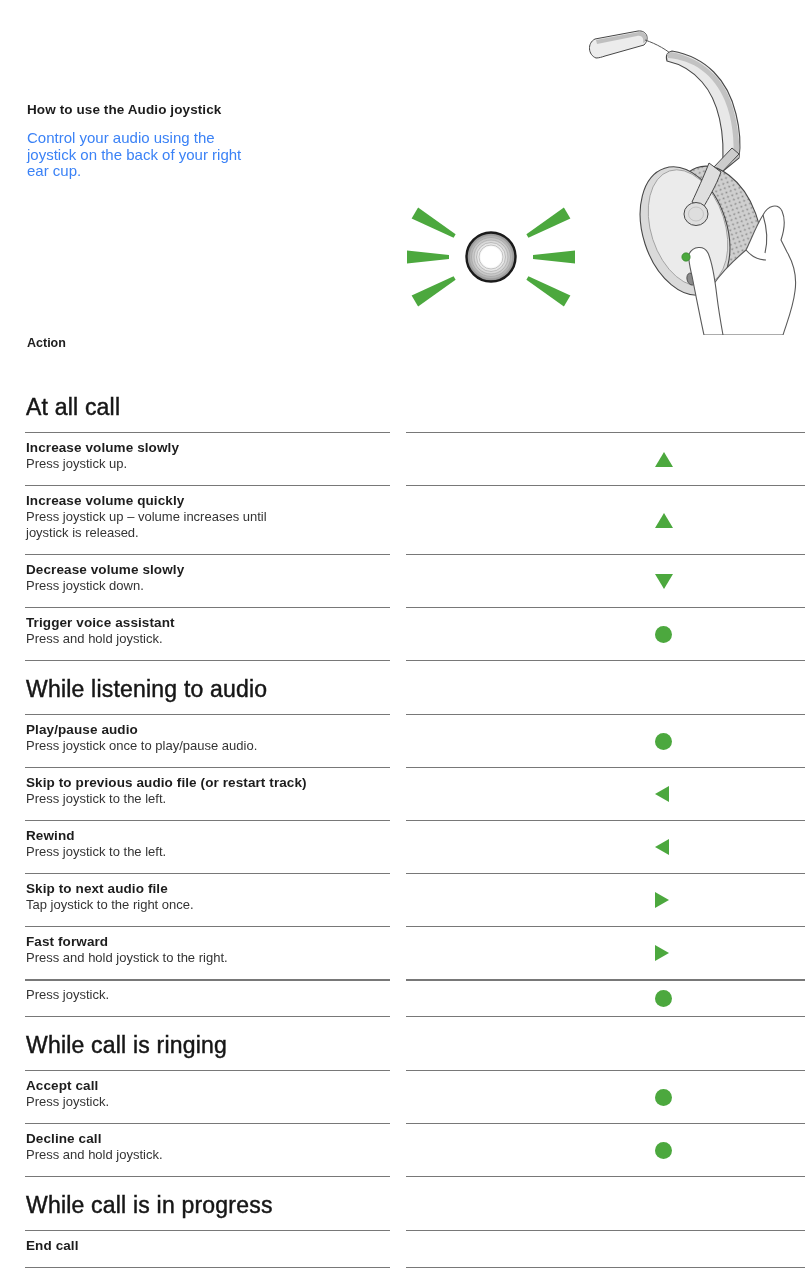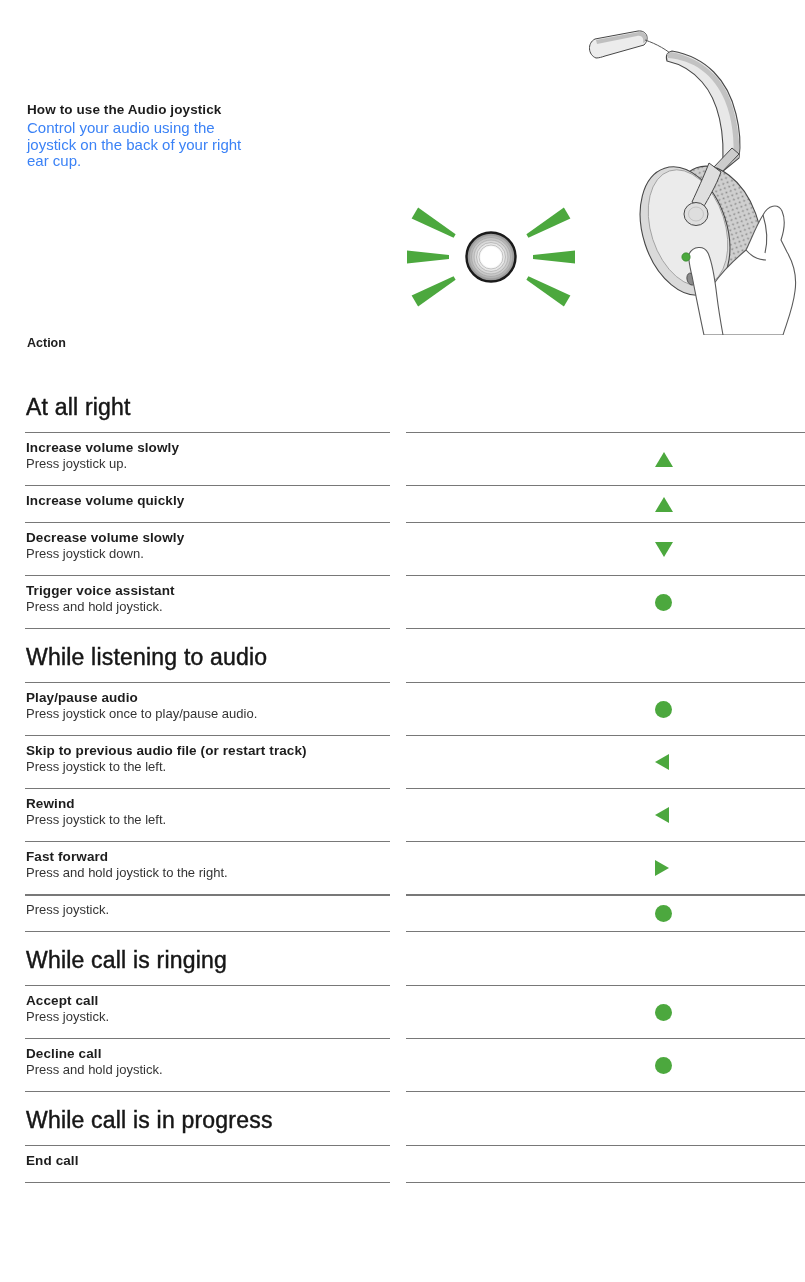--- a/index.html
+++ b/index.html
@@ -5,21 +5,21 @@
   * { margin:0; padding:0; box-sizing:border-box; }
   html,body { background:#fff; }
   body {
     width:805px; height:1282px; position:relative; overflow:hidden;
     font-family:"Liberation Sans", sans-serif;
     color:#1d1d1d;
     -webkit-font-smoothing:antialiased;
   }
   
   .intro { position:absolute; left:27px; top:101px; width:245px; }
-  .intro h2 { font-size:13.5px; font-weight:700; line-height:17px; margin-bottom:2px; letter-spacing:0.1px; }
+  .intro h2 { font-size:13.5px; font-weight:700; line-height:17px; margin-bottom:12px; letter-spacing:0.1px; }
   .intro p  { font-size:15px; font-weight:400; line-height:16.5px; color:#3b82f6; max-width:238px; }
 
   
   .action-label { position:absolute; left:27px; top:336px; font-size:12.5px; font-weight:700; }
 
   
   .joystick-art   { position:absolute; left:398px; top:200px; }
   .headphones-art { position:absolute; left:556px; top:2px; }
 
   
@@ -148,33 +148,34 @@
       </g>
 
       <circle cx="130" cy="255" r="4.2" fill="#4ca83e" stroke="#2f7d27" stroke-width="0.6"></circle>
     </svg>
   </div>
 
   <div class="action-label">Action</div>
 
   <main class="sections" id="sections">
       <section>
-        <h1 class="section-heading">At all right</h1>
+        <h1 class="section-heading">At all call</h1>
         <div class="row first">
           <div class="cell-left">
             <div class="row-title">Increase volume slowly</div>
             <div class="row-desc">Press joystick up.</div>
           </div>
           <div class="cell-right">
             <div class="icon triangle-up"></div>
           </div>
         </div>
         <div class="row">
           <div class="cell-left">
             <div class="row-title">Increase volume quickly</div>
+            <div class="row-desc">Press joystick up – volume increases until joystick is released.</div>
           </div>
           <div class="cell-right">
             <div class="icon triangle-up"></div>
           </div>
         </div>
         <div class="row">
           <div class="cell-left">
             <div class="row-title">Decrease volume slowly</div>
             <div class="row-desc">Press joystick down.</div>
           </div>
@@ -216,20 +217,29 @@
           <div class="cell-left">
             <div class="row-title">Rewind</div>
             <div class="row-desc">Press joystick to the left.</div>
           </div>
           <div class="cell-right">
             <div class="icon triangle-left"></div>
           </div>
         </div>
         <div class="row">
           <div class="cell-left">
+            <div class="row-title">Skip to next audio file</div>
+            <div class="row-desc">Tap joystick to the right once.</div>
+          </div>
+          <div class="cell-right">
+            <div class="icon triangle-right"></div>
+          </div>
+        </div>
+        <div class="row">
+          <div class="cell-left">
             <div class="row-title">Fast forward</div>
             <div class="row-desc">Press and hold joystick to the right.</div>
           </div>
           <div class="cell-right">
             <div class="icon triangle-right"></div>
           </div>
         </div>
       </section>
       <section>
         <div class="row first">

